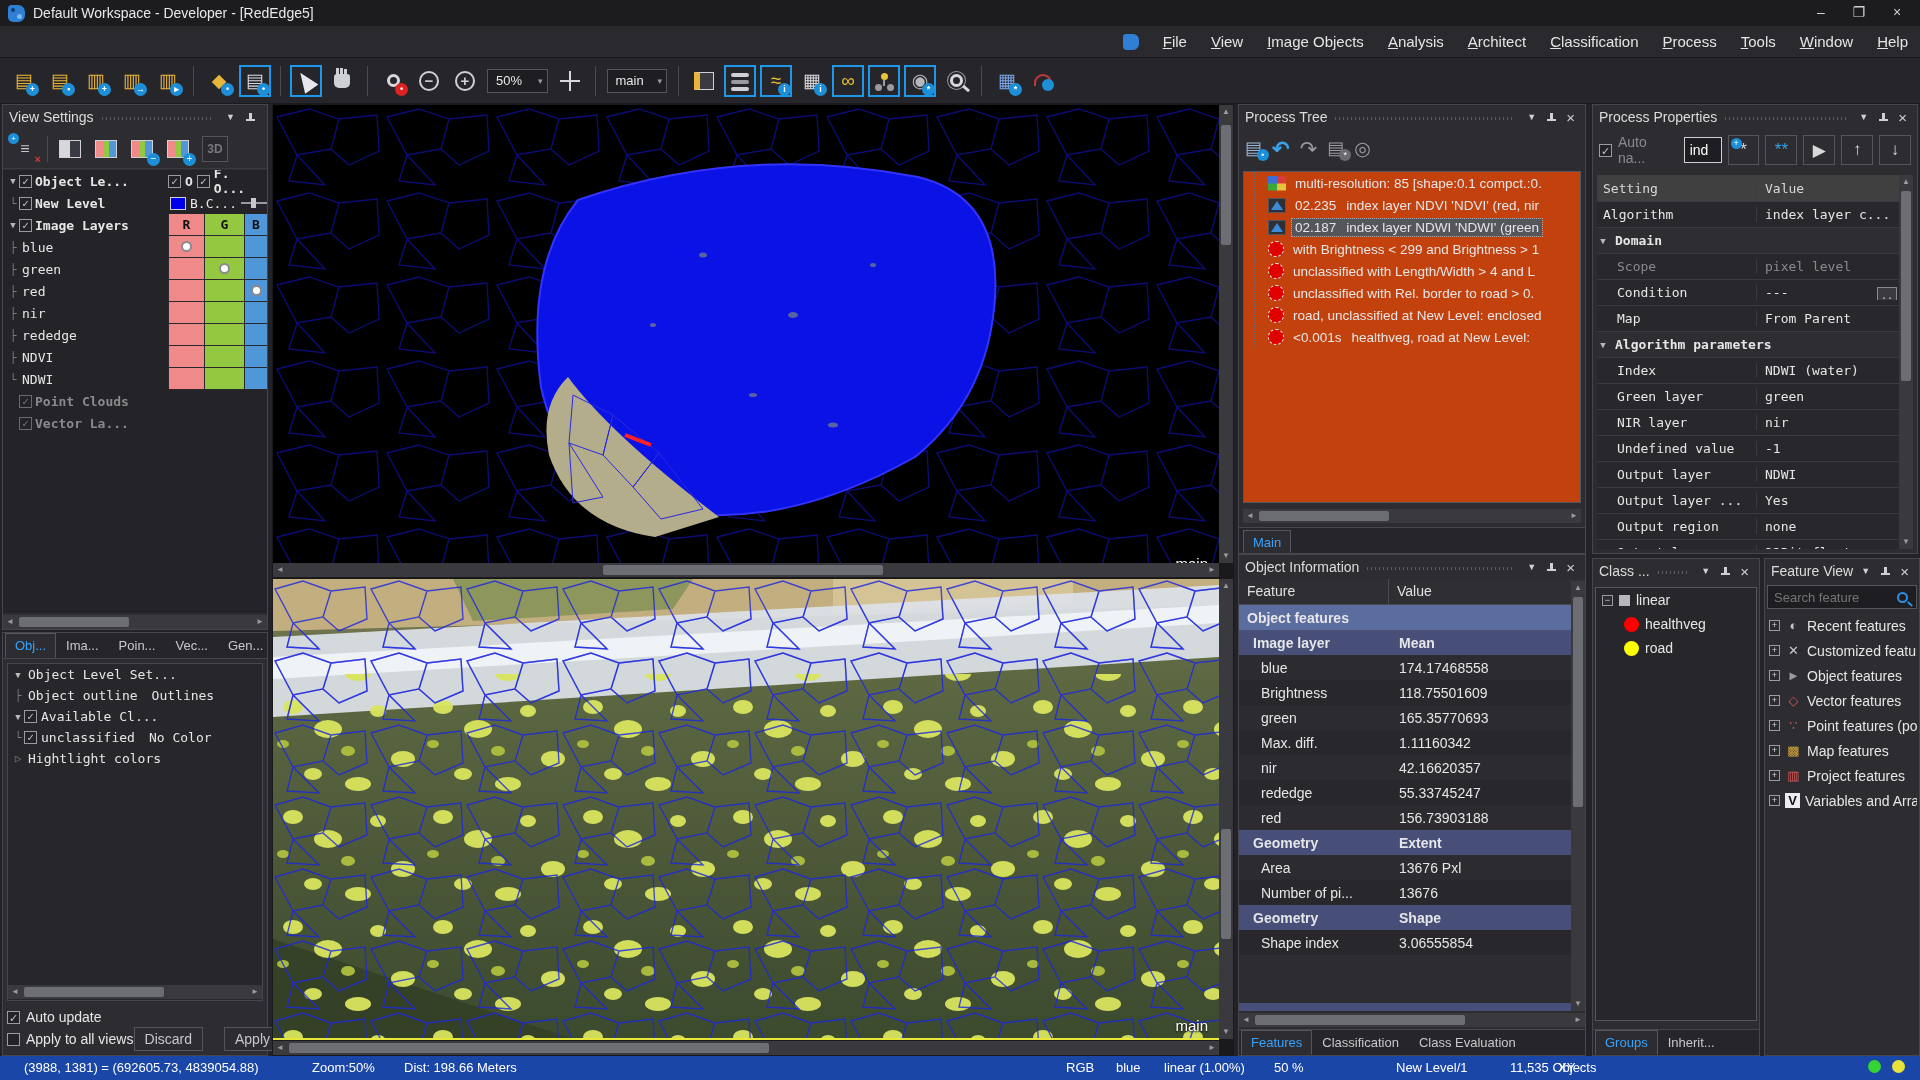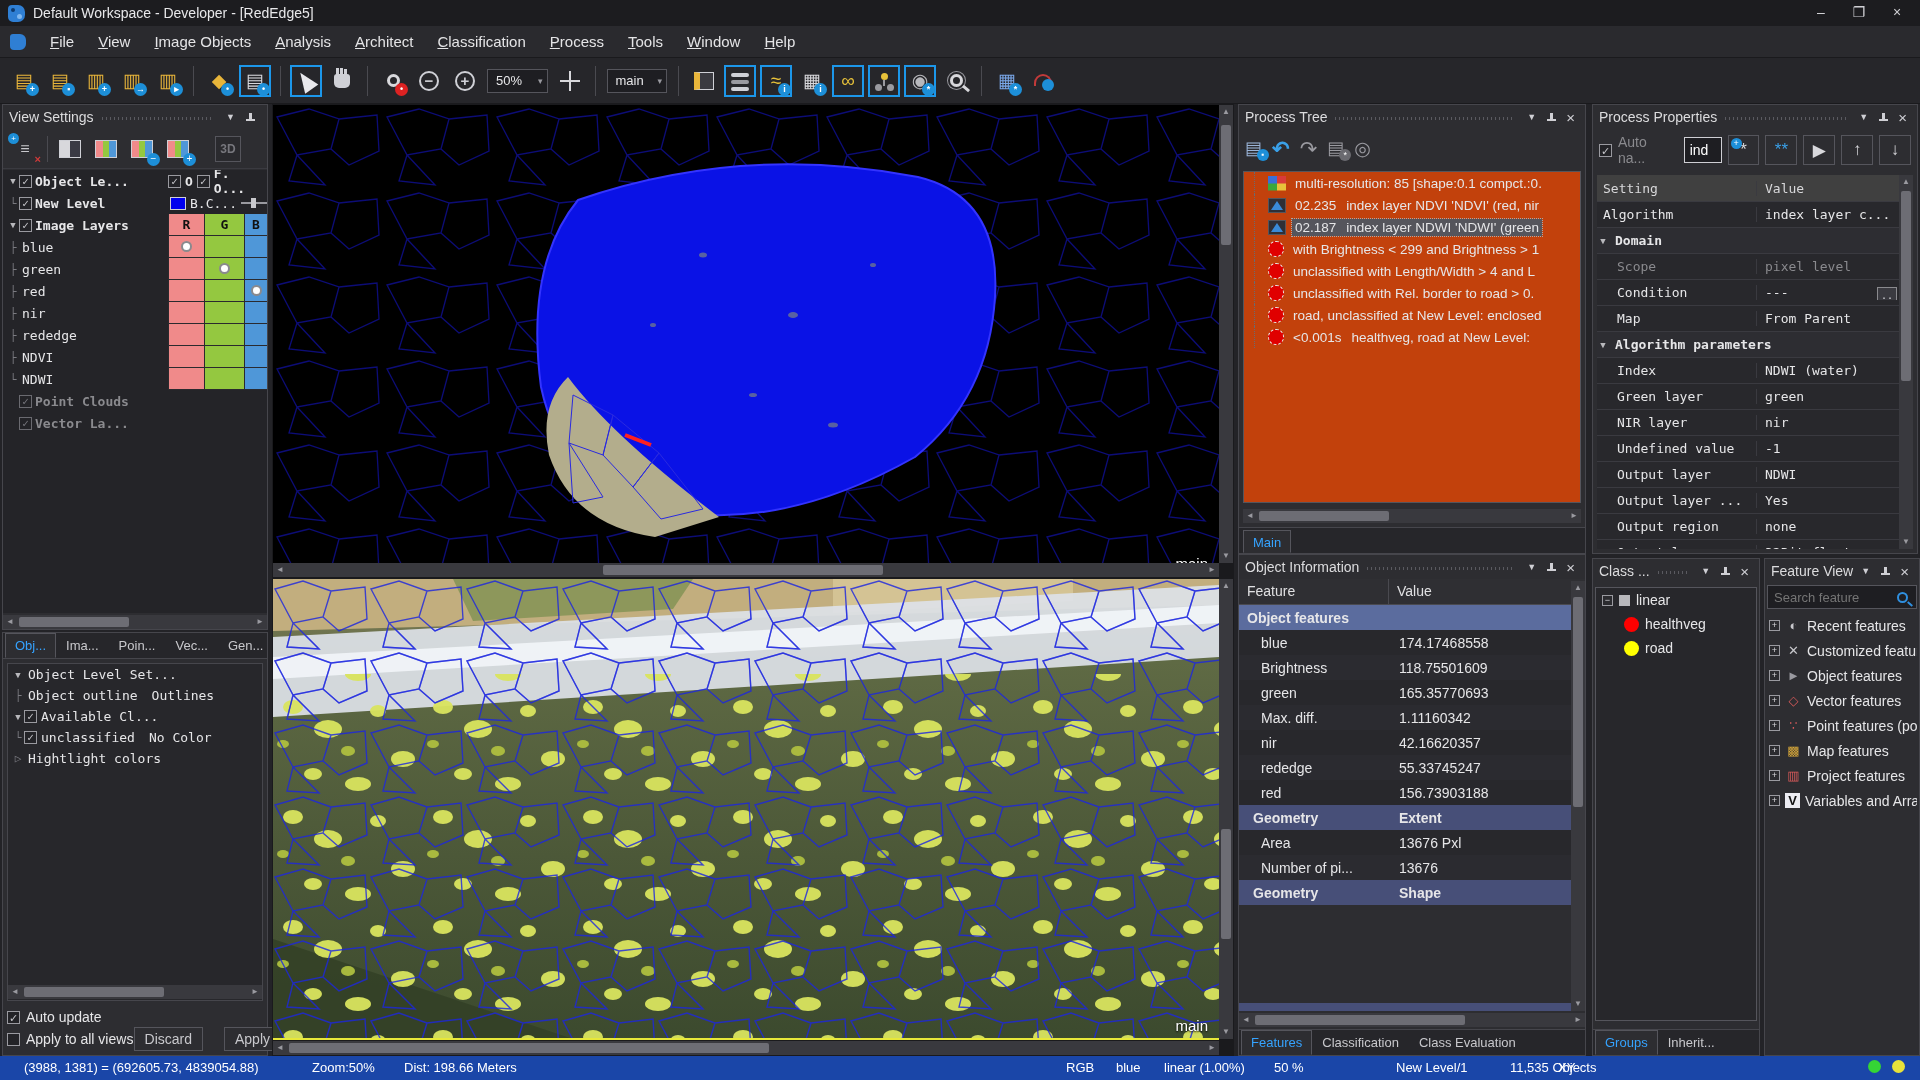--- a/index.html
+++ b/index.html
@@ -8,21 +8,21 @@
        font-family:"Liberation Sans",sans-serif;color:#e6e6e8;font-size:14px;-webkit-font-smoothing:antialiased;}
   
   .titlebar{position:absolute;left:0;top:0;width:100%;height:26px;background:#1c1c1f;display:flex;align-items:center;padding:0 6px;}
   .logo{width:17px;height:17px;margin:0 8px 0 2px;border-radius:4px 7px 7px 5px;background:#2f7fd4;position:relative;flex:0 0 auto;}
   .logo::before{content:'';position:absolute;left:3px;top:3px;width:4px;height:4px;border-radius:50%;background:#0d3a6e;}
   .logo::after{content:'';position:absolute;right:3px;bottom:3px;width:5px;height:5px;border-radius:50%;background:#7fb7ef;}
   .title-text{font-size:14px;color:#e8e8ea;}
   .win-controls{margin-left:auto;display:flex;gap:4px;}
   .win-btn{width:34px;height:20px;text-align:center;line-height:18px;color:#d0d0d4;font-size:14px;}
   
-  .menubar{position:absolute;left:0;top:26px;width:100%;height:32px;background:#2a2a2e;display:flex;align-items:center;border-bottom:1px solid #1a1a1d;}
+  .menubar{position:absolute;left:0;top:26px;width:100%;height:32px;background:#2a2a2e;display:flex;align-items:center;border-bottom:1px solid #1a1a1d;justify-content:flex-end;}
   .menu-logo{width:16px;height:16px;margin:0 12px 0 10px;border-radius:3px 6px 6px 4px;background:#2f7fd4;}
   .menu-item{padding:5px 12px;font-size:15px;color:#e4e4e6;}
   .menu-item::first-letter{text-decoration:underline;}
   
   .toolbar{position:absolute;left:0;top:58px;width:100%;height:46px;background:#26262a;display:flex;align-items:center;padding:0 6px;border-bottom:1px solid #1a1a1d;}
   .tsep{width:1px;height:30px;background:#4a4a50;margin:0 7px;flex:0 0 auto;}
   .tbtn{position:relative;width:32px;height:32px;margin:0 2px;display:flex;align-items:center;justify-content:center;flex:0 0 auto;border:2px solid transparent;}
   .tbtn.sel{border-color:#1c97ea;}
   .tbtn .g{font-size:19px;line-height:1;}
   .tbtn .badge{position:absolute;right:-1px;bottom:-1px;width:13px;height:13px;border-radius:50%;background:#1d8fd8;color:#fff;font-size:9px;line-height:13px;text-align:center;font-weight:bold;}
@@ -69,21 +69,21 @@
   .xbox{display:inline-block;width:11px;height:11px;border:1px solid #9a9aa0;background:#2b2b2f;color:#d8d8dc;
         font-size:9px;line-height:9px;text-align:center;flex:0 0 auto;}
   
   #view-settings{left:2px;top:104px;width:266px;height:526px;}
   .vs-toolbar{height:40px;display:flex;align-items:center;padding:0 4px;border-bottom:1px solid #3a3a40;}
   .vs-ic{position:relative;width:30px;height:28px;margin:0 3px;display:flex;align-items:center;justify-content:center;}
   .layoutI{width:22px;height:18px;border:1px solid #cfd0d6;background:#d8d8dc;display:flex;overflow:hidden;}
   .layoutI .d{flex:1;background:#3a3a44;}
   .layoutI .r{flex:1;background:#f08a8a;} .layoutI .g{flex:1;background:#94c840;} .layoutI .b{flex:1;background:#4f97d8;}
   .btn3d{width:26px;height:26px;border:1px solid #55555c;background:#2a2a2e;color:#77777d;font-size:12px;font-weight:bold;
-         display:flex;align-items:center;justify-content:center;margin-left:19px;}
+         display:flex;align-items:center;justify-content:center;margin-left:6px;}
   .vs-tree{position:absolute;left:0;top:65px;right:0;bottom:16px;background:#242428;overflow:hidden;
            font-family:"DejaVu Sans Mono",monospace;font-size:13px;font-weight:bold;}
   .vs-row{height:22px;display:flex;align-items:center;padding-left:4px;}
   .vs-label{flex:1;white-space:nowrap;overflow:hidden;padding-left:3px;}
   .vs-label.dim{color:#8a8a8e;}
   .chancell{width:36px;height:22px;border-left:1px solid #2a2a2e;border-bottom:1px solid #2a2a2e;
             display:flex;align-items:center;justify-content:center;flex:0 0 auto;color:#111;}
   .chancell.cg{width:40px;} .chancell.cbl{width:23px;}
   .cr-bg{background:#f08a8a;} .cg-bg{background:#94c840;} .cb-bg{background:#4f97d8;}
   .radio{width:11px;height:11px;border-radius:50%;background:#fff;border:2px solid #8a8a8e;}
@@ -688,20 +688,24 @@
     </div>
     <div class="grid-head">
       <div class="oi-col1">Feature</div>
       <div>Value</div>
     </div>
     <div class="oi-rows" id="oi-rows">
         <div class="oi-row sec">
           <div class="oi-f">Object features</div>
           <div class="oi-v"></div>
         </div>
+        <div class="oi-row sub">
+          <div class="oi-f">Image layer</div>
+          <div class="oi-v">Mean</div>
+        </div>
         <div class="oi-row row">
           <div class="oi-f">blue</div>
           <div class="oi-v">174.17468558</div>
         </div>
         <div class="oi-row row">
           <div class="oi-f">Brightness</div>
           <div class="oi-v">118.75501609</div>
         </div>
         <div class="oi-row row">
           <div class="oi-f">green</div>
@@ -731,20 +735,24 @@
           <div class="oi-f">Area</div>
           <div class="oi-v">13676 Pxl</div>
         </div>
         <div class="oi-row row">
           <div class="oi-f">Number of pi...</div>
           <div class="oi-v">13676</div>
         </div>
         <div class="oi-row sub">
           <div class="oi-f">Geometry</div>
           <div class="oi-v">Shape</div>
+        </div>
+        <div class="oi-row row">
+          <div class="oi-f">Shape index</div>
+          <div class="oi-v">3.06555854</div>
         </div>
       </div>
     <div class="oi-partial" style="bottom:44px;"></div>
     <div class="oi-vsb">
       <span class="sb-arrow" style="position:absolute;top:0;">▲</span>
         <span class="thumb-v" style="top:16px;height:210px;"></span>
         <span class="sb-arrow" style="position:absolute;bottom:0;">▼</span>
     </div>
     <div class="sb-h" style="left:0;right:0;bottom:28px;">
       <span class="sb-arrow">◄</span>

